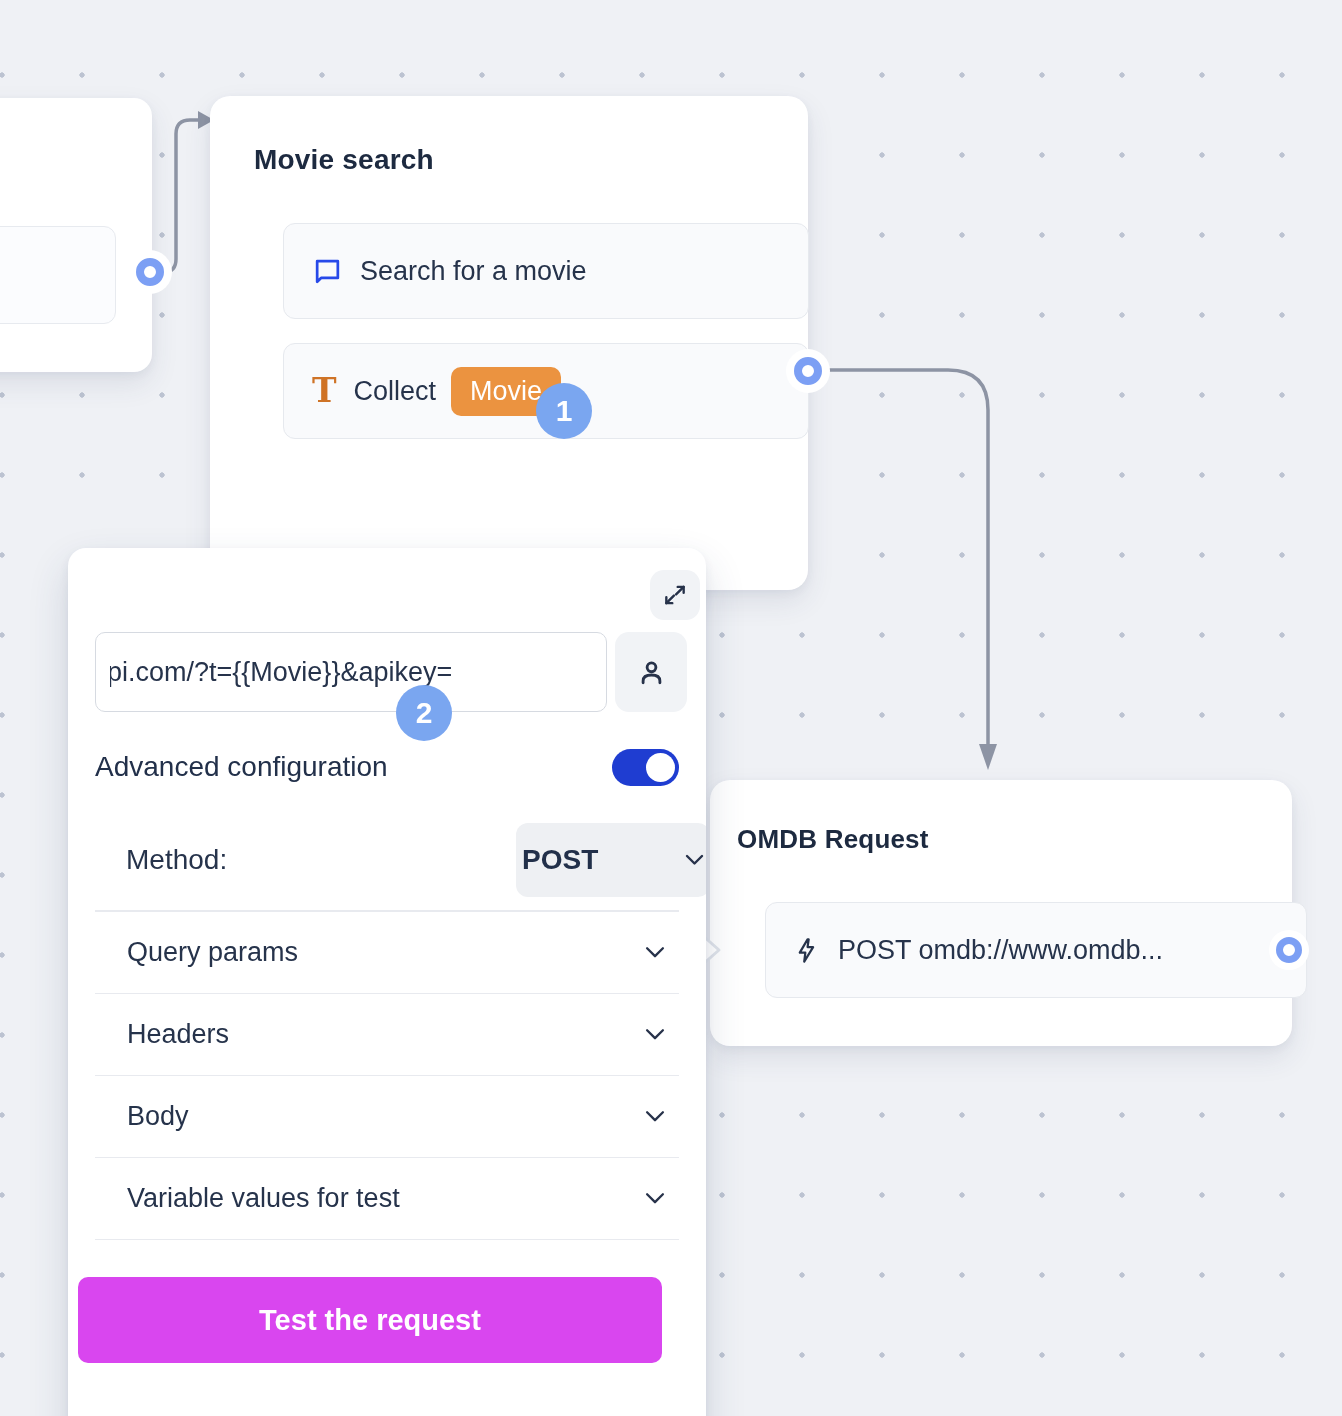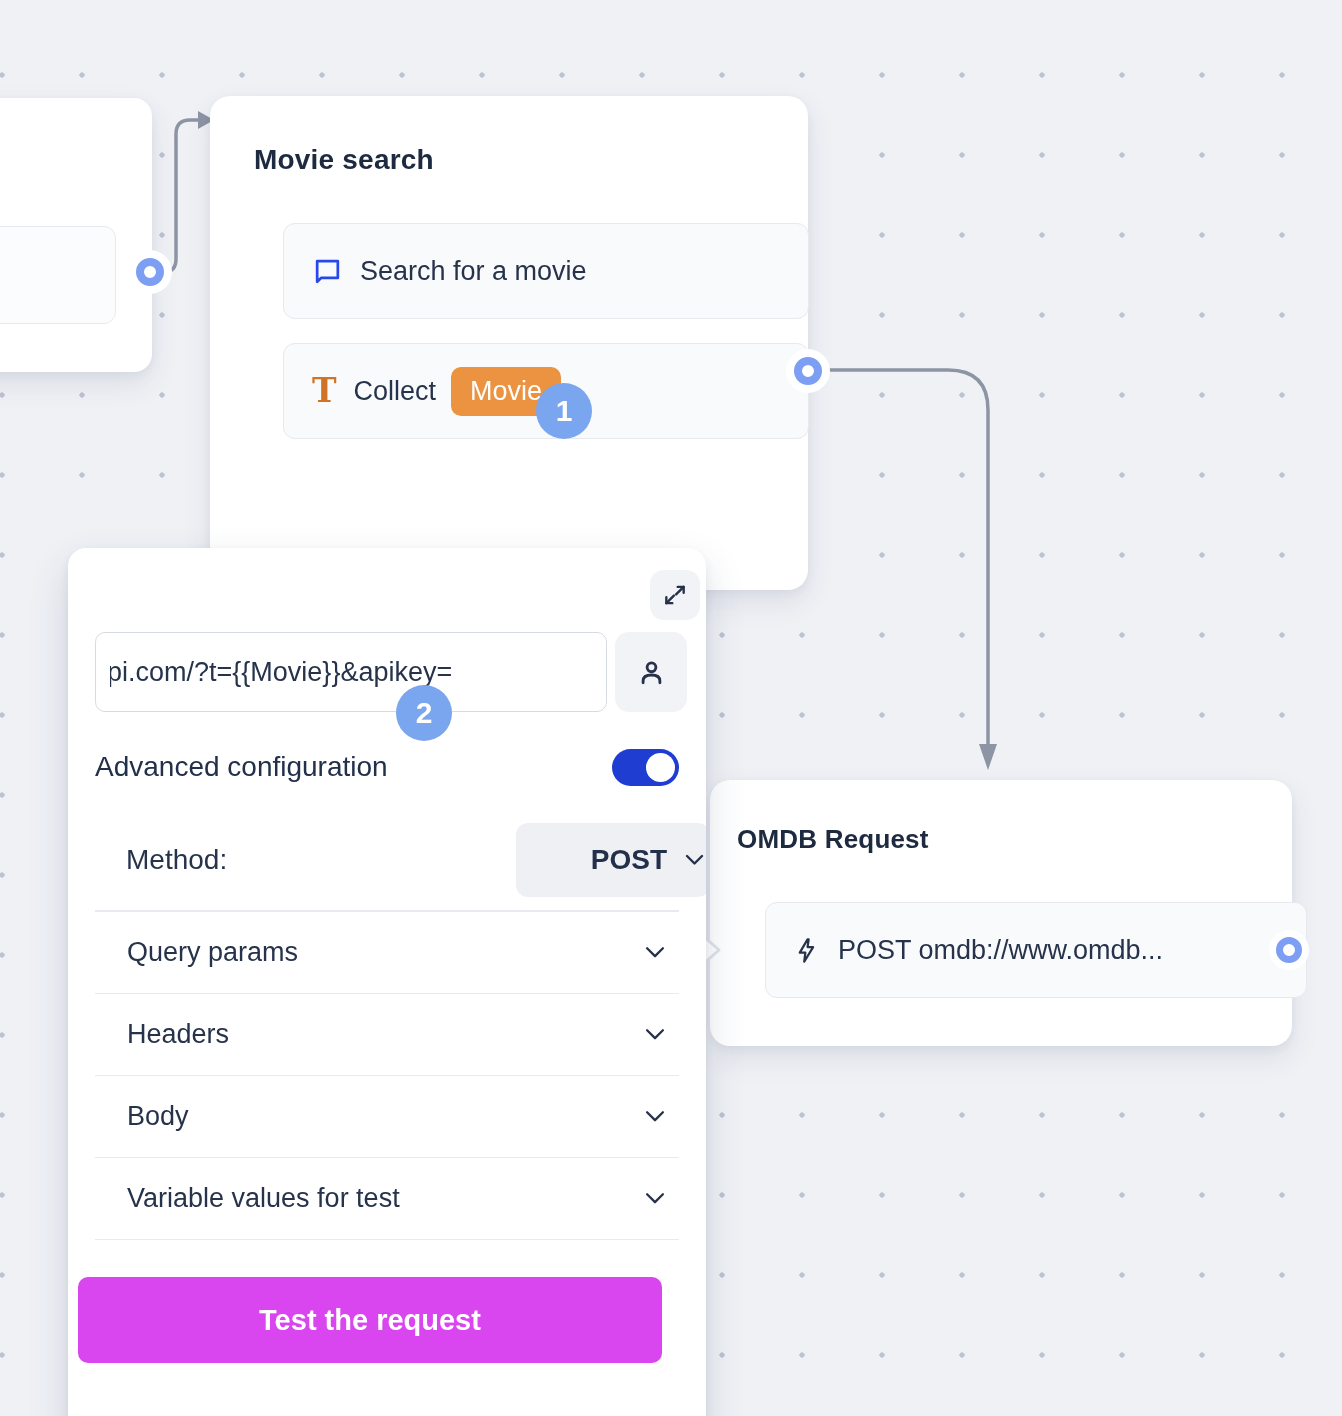--- a/index.html
+++ b/index.html
@@ -40,21 +40,21 @@
   .url-input{position:absolute;left:27px;top:84px;width:512px;height:80px;box-sizing:border-box;border:1.5px solid #d6dae1;
     border-radius:10px;background:#fff;font-family:inherit;font-size:27px;color:#26334b;padding:0 10px 0 14px;
     text-indent:-9px;white-space:nowrap;overflow:hidden;}
   .adv-row{position:absolute;left:27px;top:200px;width:584px;height:38px;display:flex;align-items:center;justify-content:space-between;}
   .adv-label{font-size:28px;color:#22304a;font-weight:500;}
   .toggle{position:relative;width:67px;height:37px;border-radius:19px;background:#1f3dd1;cursor:pointer;}
   .toggle .knob{position:absolute;right:4px;top:4px;width:29px;height:29px;border-radius:50%;background:#fff;}
   .method-row{position:absolute;left:27px;top:275px;width:584px;height:74px;display:flex;align-items:center;justify-content:space-between;margin-left:31px;}
   .method-label{font-size:28px;color:#26334b;}
   .method-btn{width:194px;height:74px;background:#eef0f3;border:none;border-radius:12px;display:flex;align-items:center;
-    justify-content:flex-end;gap:18px;font-family:inherit;font-size:28px;font-weight:600;color:#22304a;cursor:pointer;}
+    justify-content:space-between;gap:18px;font-family:inherit;font-size:28px;font-weight:600;color:#22304a;cursor:pointer;}
   .divider{position:absolute;left:27px;width:584px;height:1.5px;background:#e8eaef;}
   .acc-row{position:absolute;left:27px;width:584px;height:82px;display:flex;align-items:center;
     justify-content:space-between;padding:0 14px 0 32px;box-sizing:border-box;border-bottom:1.5px solid #e8eaef;cursor:pointer;}
   .acc-label{font-size:27px;color:#26334b;}
   .test-btn{position:absolute;left:10px;top:729px;width:584px;height:86px;background:#d946ef;border:none;border-radius:10px;
     color:#fff;font-family:inherit;font-size:29px;font-weight:700;cursor:pointer;}
 </style>
 </head>
 <body>
 

